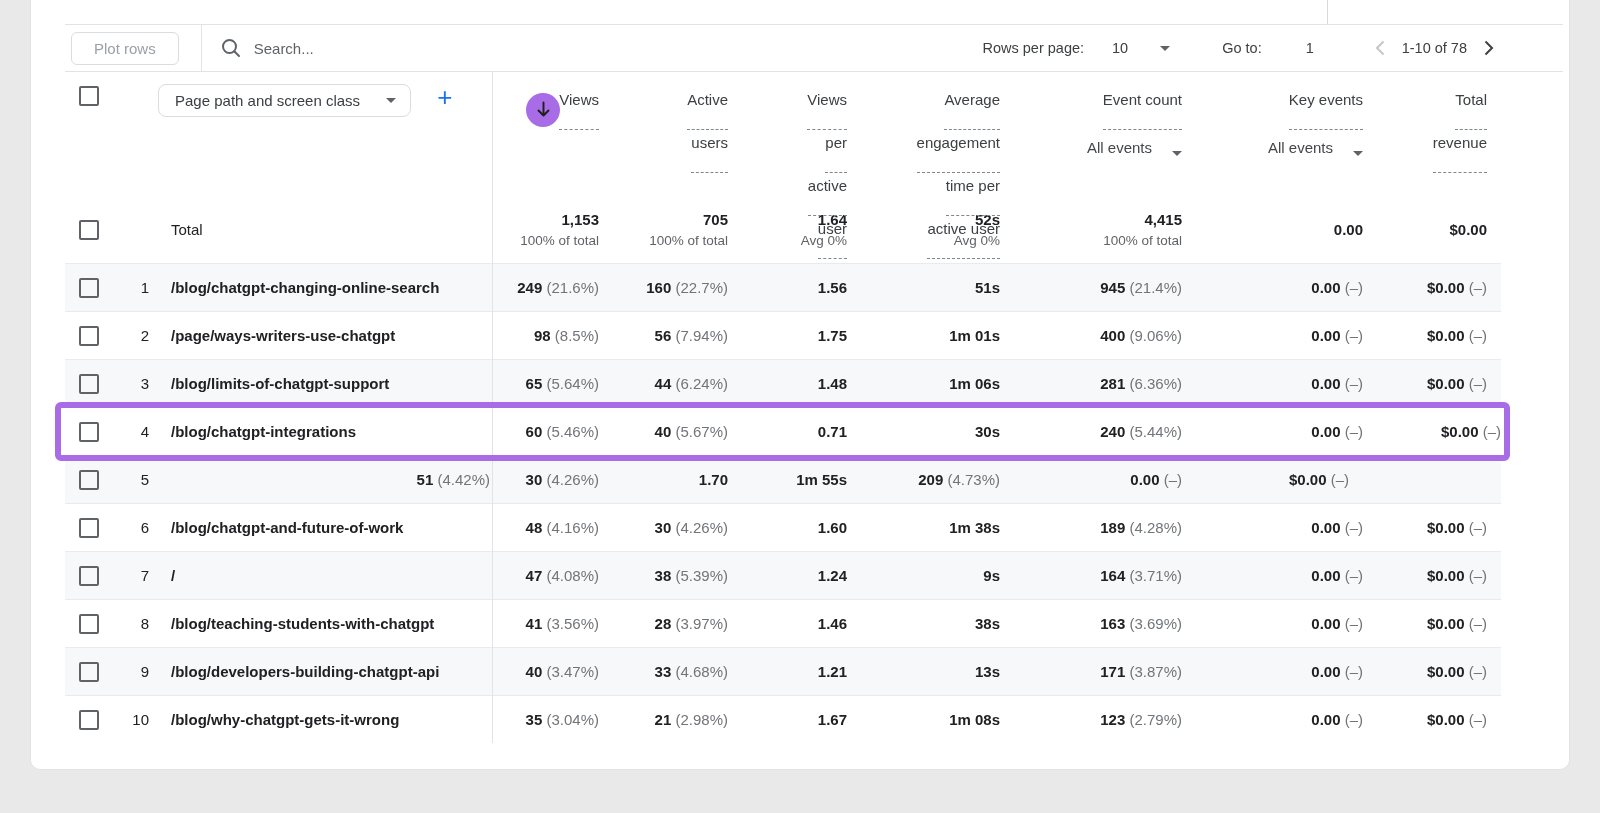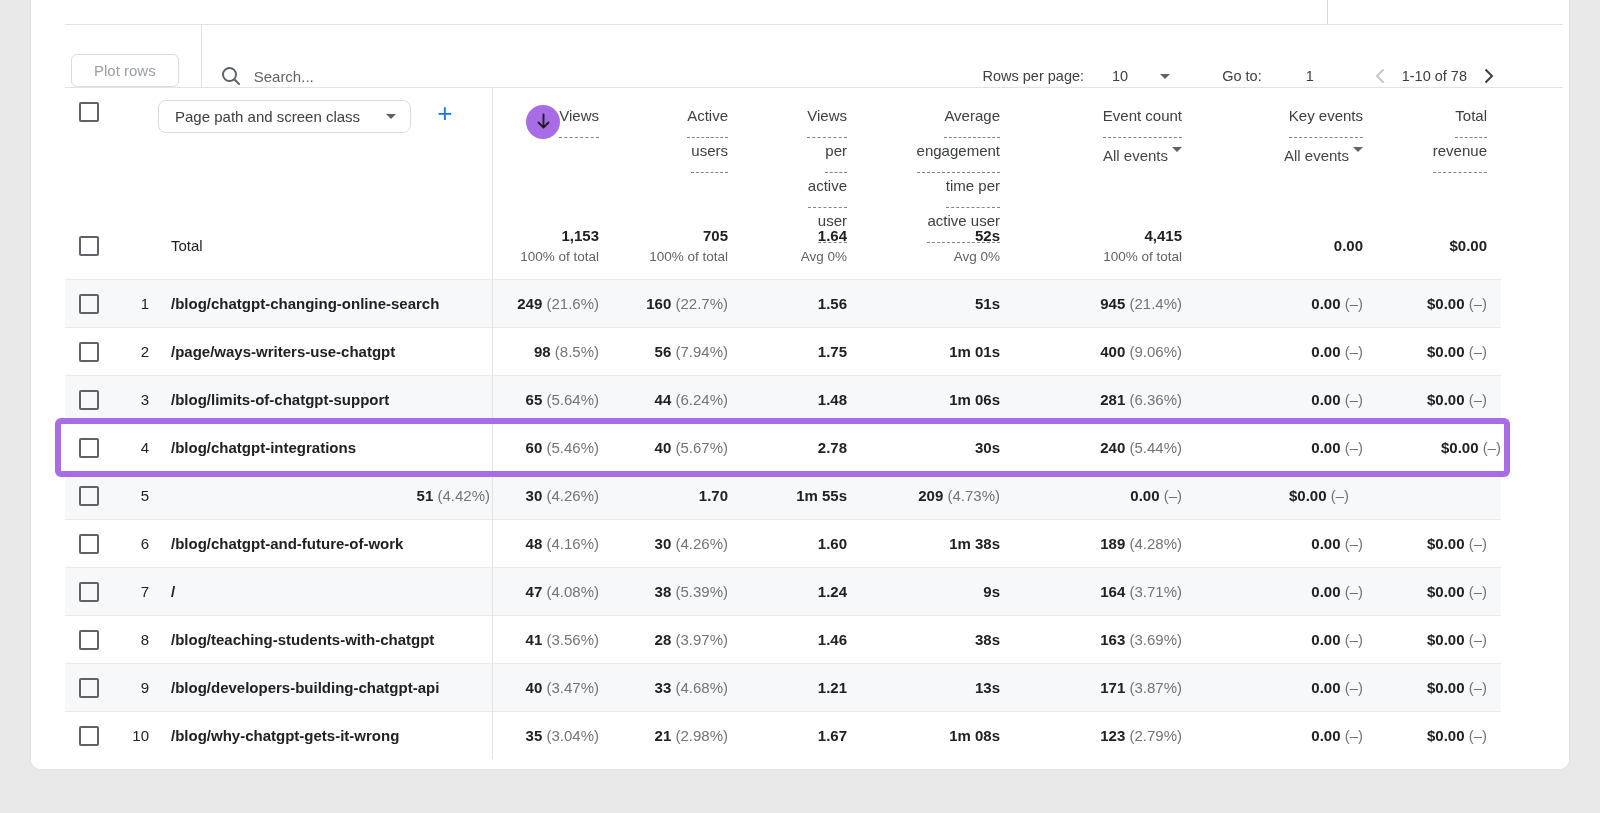--- a/index.html
+++ b/index.html
@@ -4,22 +4,22 @@
 <style>
   * { margin:0; padding:0; box-sizing:border-box; }
   html,body { width:1600px; height:813px; }
   body { font-family:"Liberation Sans", sans-serif; background:#e9e9e9; position:relative; color:#202124; }
   .card { position:absolute; left:30px; top:0; width:1540px; height:770px; background:#fff;
           border:1px solid #e2e2e2; border-top:none; border-radius:0 0 10px 10px; overflow:visible; }
   .top-strip { height:24px; position:relative; }
   .top-strip .remnant { position:absolute; left:1296px; top:0; width:1px; height:24px; background:#d9d9d9; }
 
   
-  .toolbar { height:64px; margin:0 6px 0 34px; border-top:1px solid #e1e3e6; border-bottom:1px solid #e1e3e6;
-             display:flex; align-items:flex-end; position:relative; }
+  .toolbar { height:48px; margin:0 6px 0 34px; border-top:1px solid #e1e3e6; border-bottom:1px solid #e1e3e6;
+             display:flex; align-items:center; position:relative; }
   .plot-rows { margin-left:6px; height:33px; padding:0 22px; border:1px solid #dadce0; border-radius:6px;
                background:#fff; color:#9aa0a6; font-size:15px; font-family:inherit; cursor:default; }
   .tb-divider { width:1px; align-self:stretch; background:#e1e3e6; margin-left:22px; }
   .search-box { display:flex; align-items:center; margin-left:18px; gap:12px; }
   .search-box input { border:none; outline:none; font-size:15px; font-family:inherit; color:#3c4043; width:320px; background:transparent; }
   .search-box input::placeholder { color:#5f6368; }
   .tb-right { margin-left:auto; display:flex; align-items:center; padding-right:66px; font-size:14.5px; color:#3c4043; }
   .rpp-label { margin-right:28px; }
   .rpp-value { display:flex; align-items:center; gap:32px; cursor:pointer; margin-right:52px; }
   .goto-label { margin-right:30px; }
@@ -46,23 +46,23 @@
   
   .header-row { height:124px; align-items:start; position:relative; }
   .header-row .cb-cell { margin-top:14px; }
   .dim-cell { grid-column:2/4; display:flex; align-items:flex-start; margin-top:12px; margin-left:29px; }
   .dim-select { height:33px; display:flex; align-items:center; gap:26px; padding:0 14px 0 16px; border:1px solid #dadce0;
                 border-radius:8px; background:#fff; font-size:15px; color:#3c4043; font-family:inherit; cursor:pointer; }
   .plus-btn { margin-left:26px; background:none; border:none; color:#1a73e8; font-size:26px; line-height:26px; font-weight:400; cursor:pointer; font-family:inherit; }
   .hcol { padding-top:16px; display:flex; flex-direction:column; align-items:flex-end; }
   .hlines { display:flex; flex-direction:column; align-items:flex-end; }
   .hline { display:flex; align-items:center; line-height:23px; }
-  .hword { font-size:15px; color:#3c4043; border-bottom:1px dashed #80868b; padding-bottom:10px; margin-bottom:1px; }
+  .hword { font-size:15px; color:#3c4043; border-bottom:1px dashed #80868b; padding-bottom:18px; margin-bottom:1px; }
   .sort-disc { width:34px; height:34px; border-radius:50%; display:flex; align-items:center; justify-content:center; margin-right:-1px; position:relative; z-index:2; }
-  .hfilter { display:flex; align-items:flex-start; gap:4px; margin-top:8px; font-size:15px; color:#44474a; cursor:pointer; }
+  .hfilter { display:flex; align-items:flex-end; gap:20px; margin-top:8px; font-size:15px; color:#44474a; cursor:pointer; }
 
   
   .totals-row { height:67px; align-items:center; }
   .tcol { display:flex; flex-direction:column; align-items:flex-end; justify-content:center; }
   .tval { font-size:15px; font-weight:bold; color:#202124; }
   .tsub { font-size:13.5px; color:#5f6368; margin-top:5px; }
   .totals-label { padding-left:18px; font-size:15px; color:#202124; }
 
   
   .data-row { height:48px; border-top:1px solid #e8eaed; position:relative; }
@@ -297,21 +297,21 @@
           <div class="metric"><span class="val">$0.00</span><span class="pct"> (–)</span></div>
         </div>
         <div class="grid data-row">
           <div class="cb-cell">
             <span class="cb"></span>
           </div>
           <div class="num-cell">4</div>
           <div class="path-cell">/blog/chatgpt-integrations</div>
           <div class="metric"><span class="val">60</span><span class="pct"> (5.46%)</span></div>
           <div class="metric"><span class="val">40</span><span class="pct"> (5.67%)</span></div>
-          <div class="metric"><span class="val">2.78</span></div>
+          <div class="metric"><span class="val">0.71</span></div>
           <div class="metric"><span class="val">30s</span></div>
           <div class="metric"><span class="val">240</span><span class="pct"> (5.44%)</span></div>
           <div class="metric"><span class="val">0.00</span><span class="pct"> (–)</span></div>
           <div class="metric"><span class="val">$0.00</span><span class="pct"> (–)</span></div>
           <div class="hl-overlay" style="border-color: rgb(167, 108, 230);"></div>
         </div>
         <div class="grid data-row stripe">
           <div class="cb-cell">
             <span class="cb"></span>
           </div>

